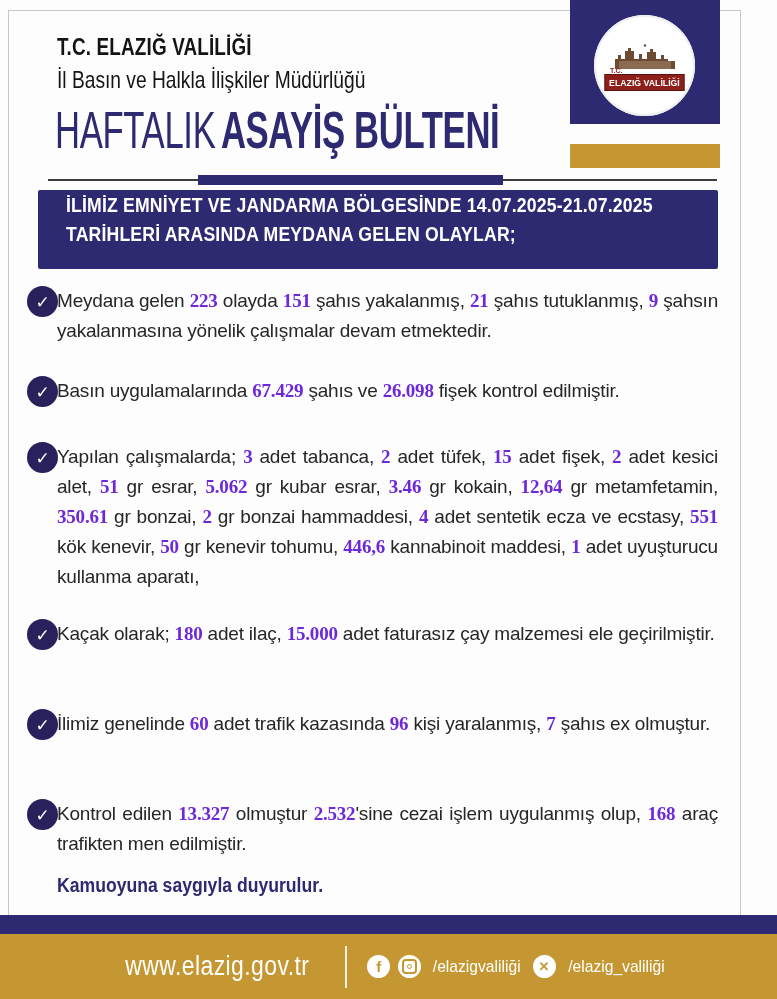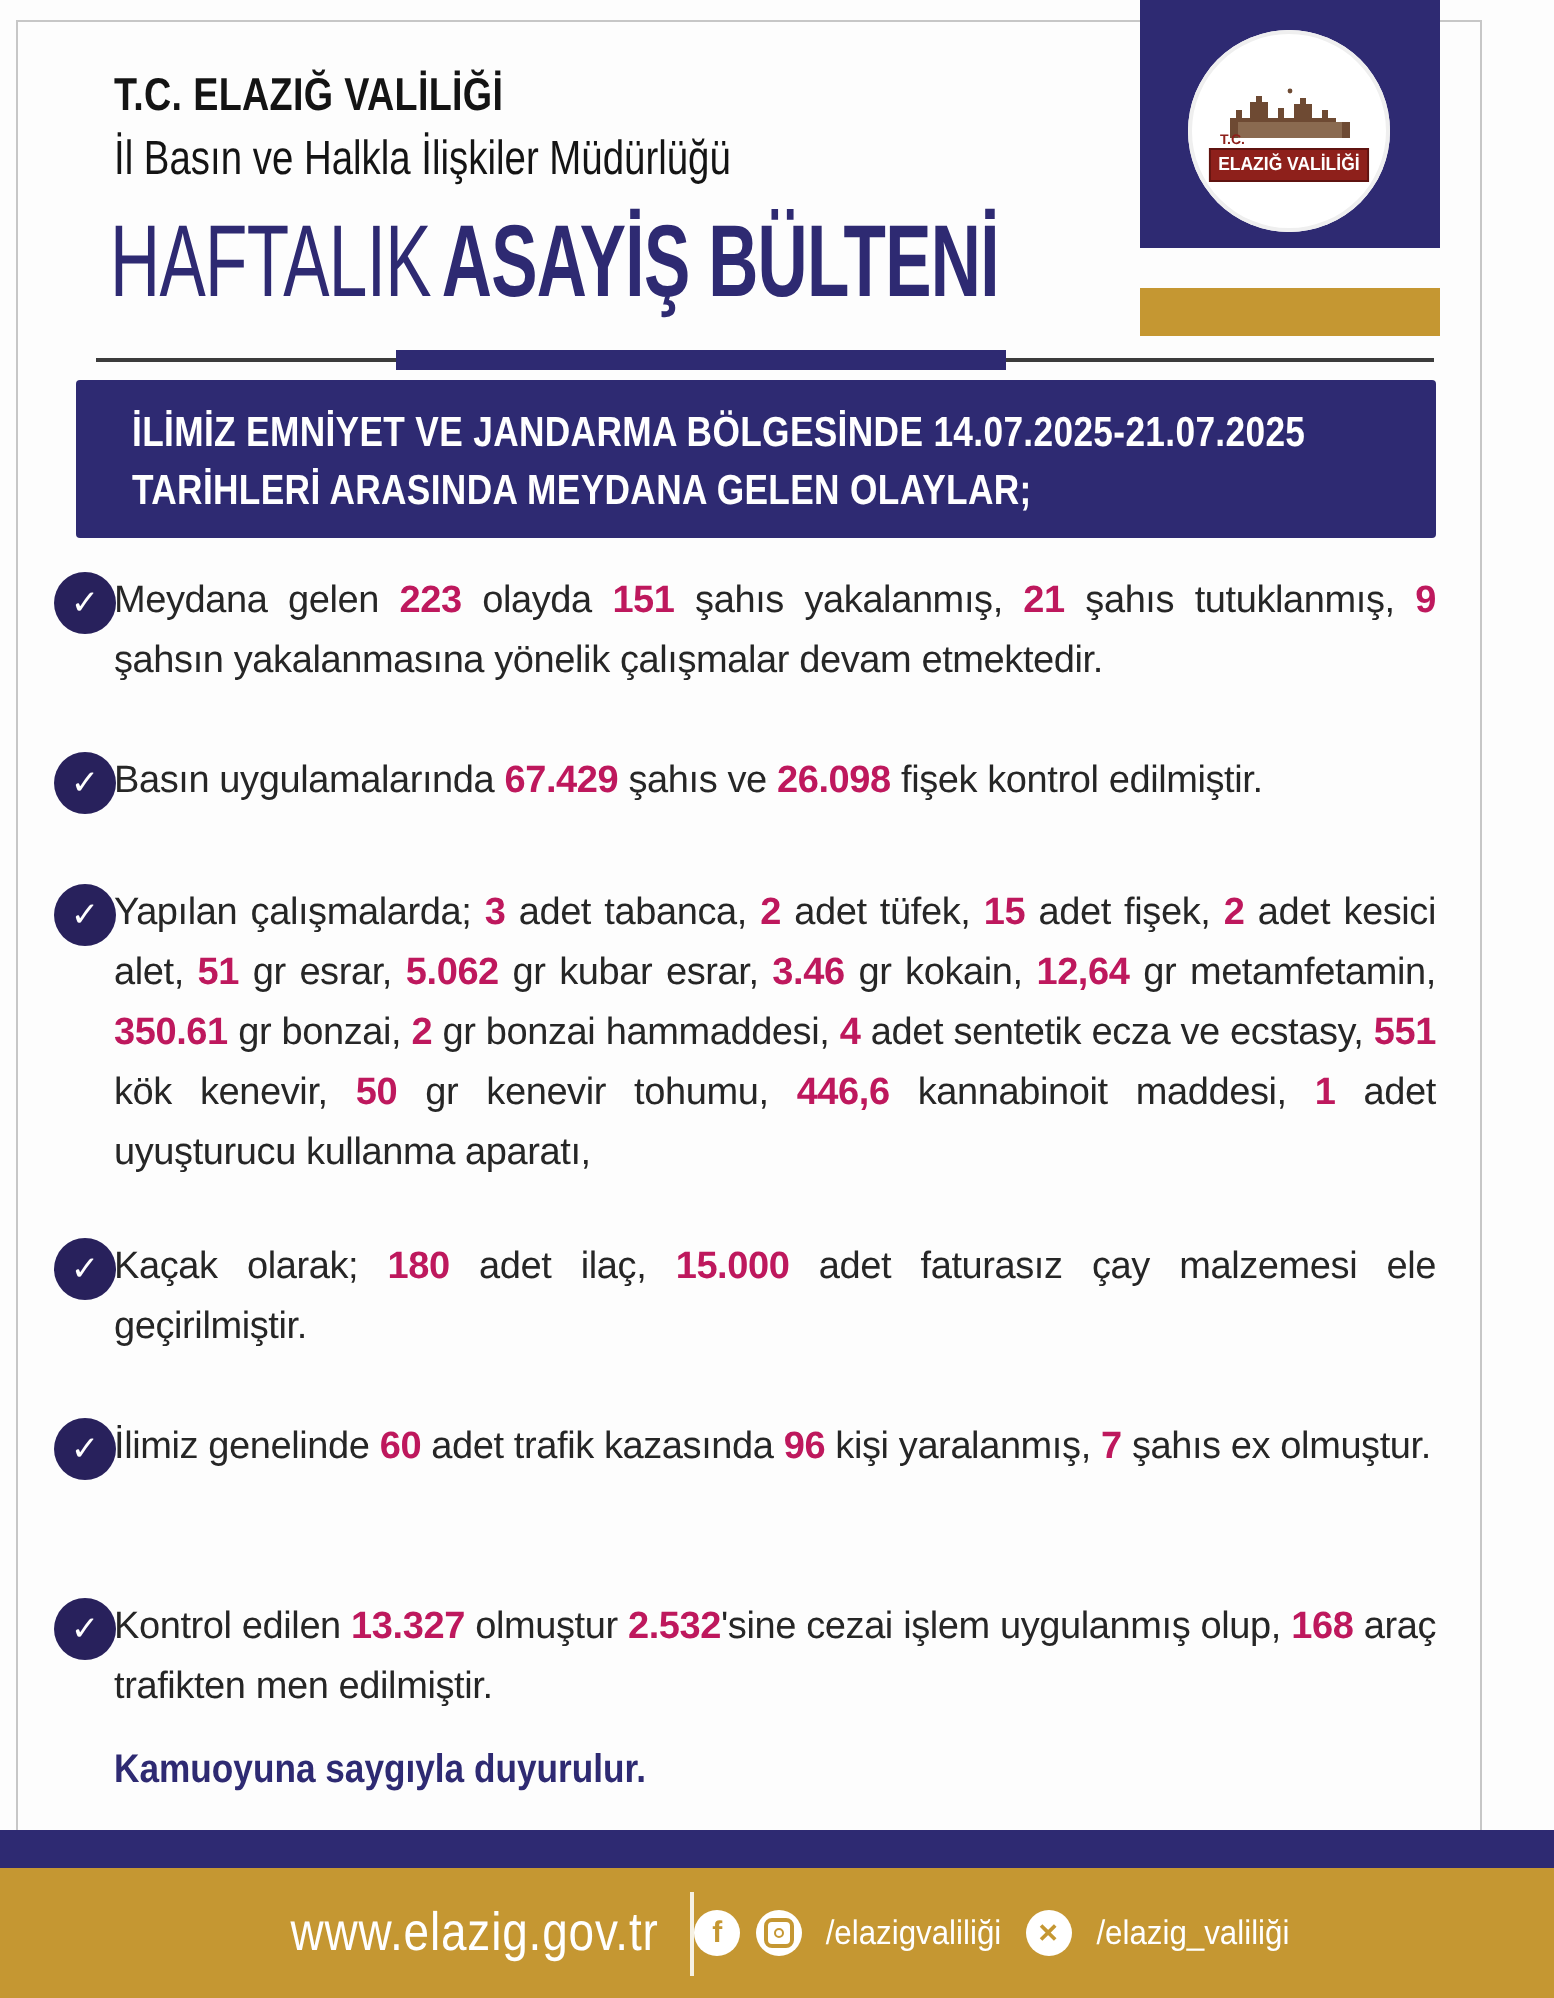--- a/index.html
+++ b/index.html
@@ -26,37 +26,37 @@
   .castle{margin-top:2px;}
   .tcSmall{font-size:7px;font-weight:700;color:#8e201b;align-self:flex-start;margin-left:16px;margin-top:-2px;}
   .logoBanner{background:#8e201b;border:1px solid #5f1310;color:#fff;font-size:9.5px;font-weight:700;
     padding:2px 4px;letter-spacing:0;transform:scaleX(.92);white-space:nowrap;}
   .goldAccent{position:absolute;left:570px;top:144px;width:150px;height:24px;background:#c59732;}
   
   .dividerThin{position:absolute;left:48px;top:179px;width:669px;height:2px;background:#3c3c3c;}
   .dividerThick{position:absolute;left:198px;top:175px;width:305px;height:10px;background:#2e2a72;}
   
   .banner{position:absolute;left:38px;top:190px;width:680px;height:79px;background:#2e2a72;
-    border-radius:2px;color:#fff;padding-top:12px;box-sizing:border-box;}
+    border-radius:2px;color:#fff;padding-top:0;box-sizing:border-box;}
   .banner .bline{display:block;font-size:21px;font-weight:700;line-height:29px;margin-left:28px;
     transform:scaleX(.84);transform-origin:left top;white-space:nowrap;letter-spacing:.2px;}
   
   .bullet{position:absolute;left:0;width:777px;}
   .check{position:absolute;left:27px;top:0;width:31px;height:31px;border-radius:50%;
     background:#28215c;color:#fff;display:flex;align-items:center;justify-content:center;
     font-family:"DejaVu Sans",sans-serif;font-size:17px;font-weight:900;}
   .btext{position:absolute;left:57px;top:0;width:661px;font-size:19px;line-height:30px;
     color:#262626;text-align:justify;letter-spacing:-.2px;}
-  .btext .b{font-weight:700;color:#be185d;}
+  .btext .b{font-weight:700;color:#6d28d9;font-family:Liberation Serif, serif;}
   .closing{position:absolute;left:57px;top:874px;font-size:20px;font-weight:700;color:#2e2a72;
     transform:scaleX(.88);transform-origin:left top;white-space:nowrap;}
   
   .footNavy{position:absolute;left:0;top:915px;width:777px;height:19px;background:#2e2a72;}
   .footGold{position:absolute;left:0;top:934px;width:777px;height:65px;background:#c59732;
-    display:flex;align-items:center;justify-content:center;color:#fff;}
+    display:flex;align-items:center;justify-content:center;gap:20px;color:#fff;}
   .site{font-size:27px;font-weight:300;letter-spacing:.5px;transform:scaleX(.85);white-space:nowrap;}
   .vdiv{width:2px;height:42px;background:#f6f1e4;}
   .social{display:flex;align-items:center;gap:8px;}
   .sicon{width:23px;height:23px;border-radius:50%;background:#fff;color:#c59732;display:flex;
     align-items:center;justify-content:center;flex:0 0 auto;}
   .sicon.fb{font-size:15px;font-weight:800;}
   .igSquare{width:11px;height:11px;border:2px solid #c59732;border-radius:4px;position:relative;}
   .igSquare::after{content:"";position:absolute;left:3px;top:3px;width:5px;height:5px;border-radius:50%;
     border:1.5px solid #c59732;box-sizing:border-box;}
   .sicon.x{font-size:13px;font-weight:800;}

